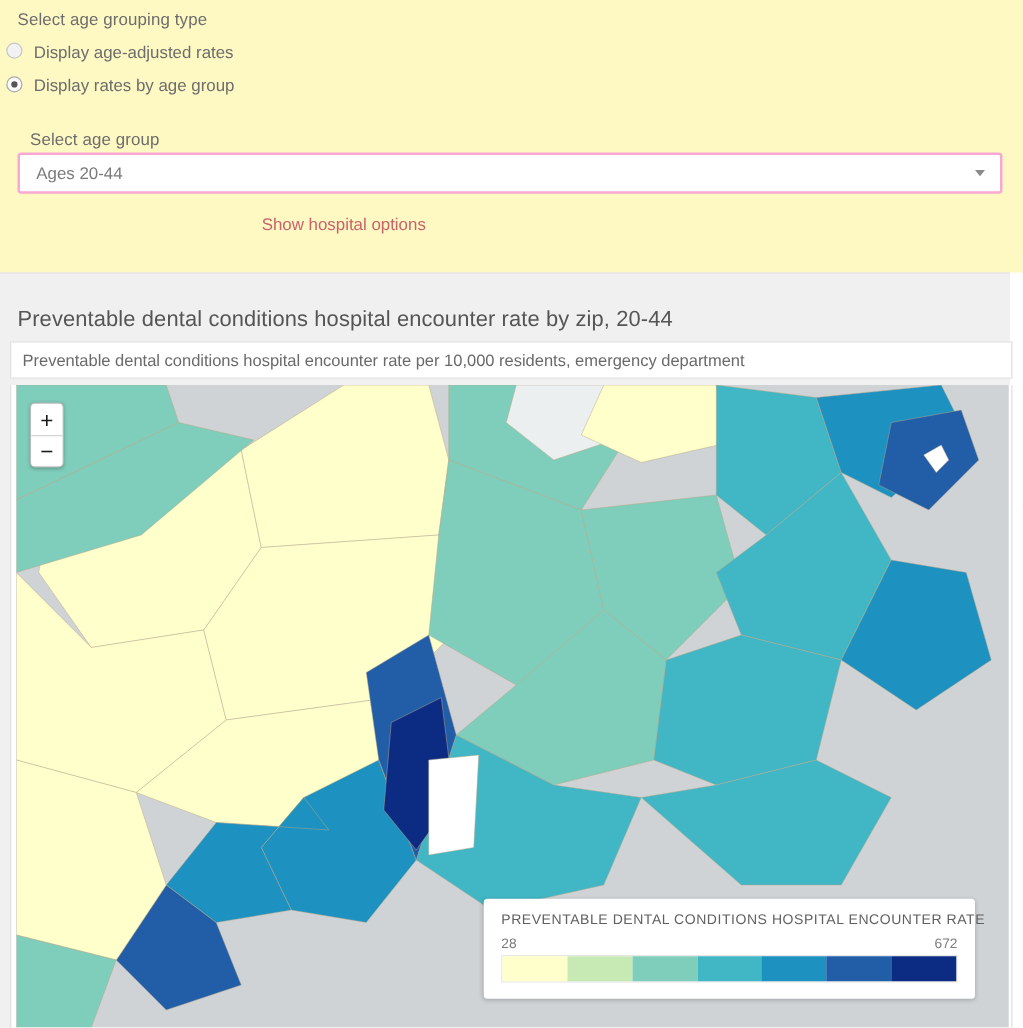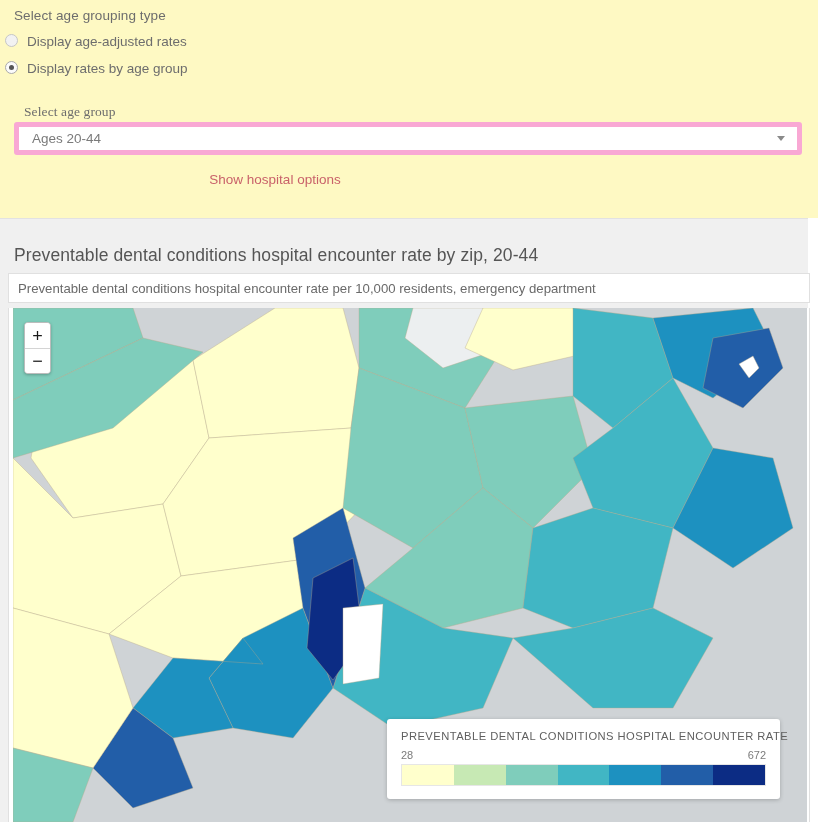--- a/index.html
+++ b/index.html
@@ -57,28 +57,28 @@
     border-radius: 50%;
     background: #555555;
   }
   .radio-label {
     color: #6d6d6d;
     font-size: 13.5px;
     line-height: 16px;
     white-space: nowrap;
   }
 
-  #age-group-label { position: absolute; left: 24px; top: 104px; font-family: Liberation Serif, serif; }
+  #age-group-label { position: absolute; left: 24px; top: 104px; }
 
   .select-box {
     position: absolute;
     left: 14px; top: 122px;
     width: 788px; height: 33px;
     background: #ffffff;
-    border: 5px solid #f9a8d4;
+    border: 2px solid #f9a8d4;
     border-radius: 3px;
     display: flex;
     align-items: center;
     padding: 0 10px 0 13px;
   }
   .select-value {
     flex: 1;
     color: #7a7a7a;
     font-size: 13.5px;
     white-space: nowrap;

